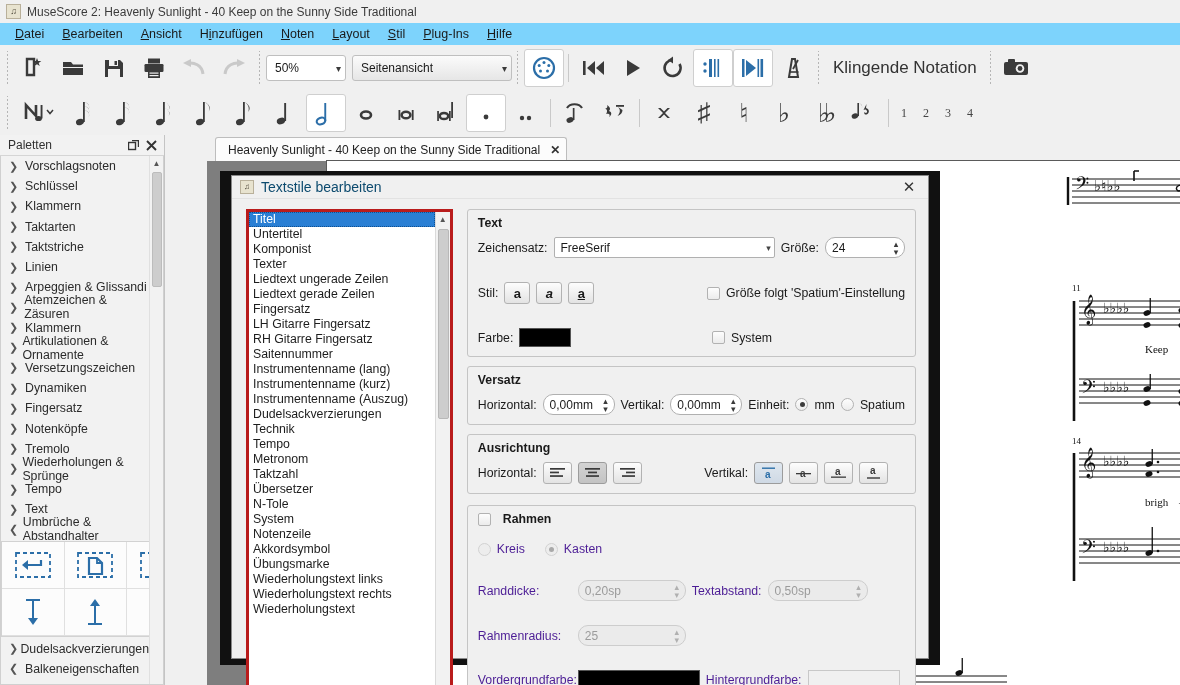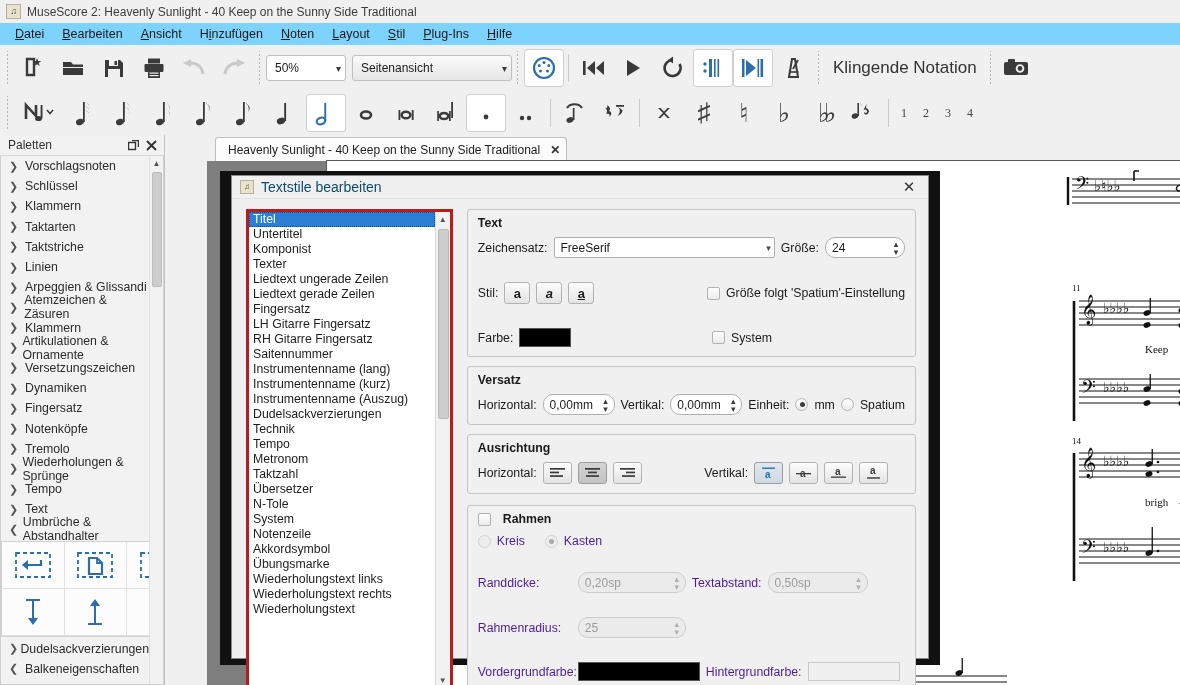--- a/index.html
+++ b/index.html
@@ -1032,21 +1032,21 @@
             <div class="alignbtn">
               <svg width="17" height="14" viewBox="0 0 17 14">
                   <text x="5" y="8" font-family="Liberation Sans, sans-serif" font-size="10" font-weight="bold" fill="#3a3a3a">a</text>
                   <rect x="2" y="11.3" width="13" height="1.4" fill="#3a3a3a"></rect>
                 </svg>
             </div>
           </div>
         </div>
 
         <div class="group dimmed" style="margin-top:2px;">
-          <div class="frm-row" style="margin-bottom:8px">
+          <div class="frm-row" style="margin-bottom:16px">
             <div class="chk"></div>
             <span class="group-title" style="margin:0 0 0 6px">Rahmen</span>
           </div>
           <div class="frm-row">
             <div class="radio dim"></div>
             <span class="lbl dim">Kreis</span>
             <div style="width:8px"></div>
             <div class="radio dim on"></div>
             <span class="lbl dim">Kasten</span>
           </div>

